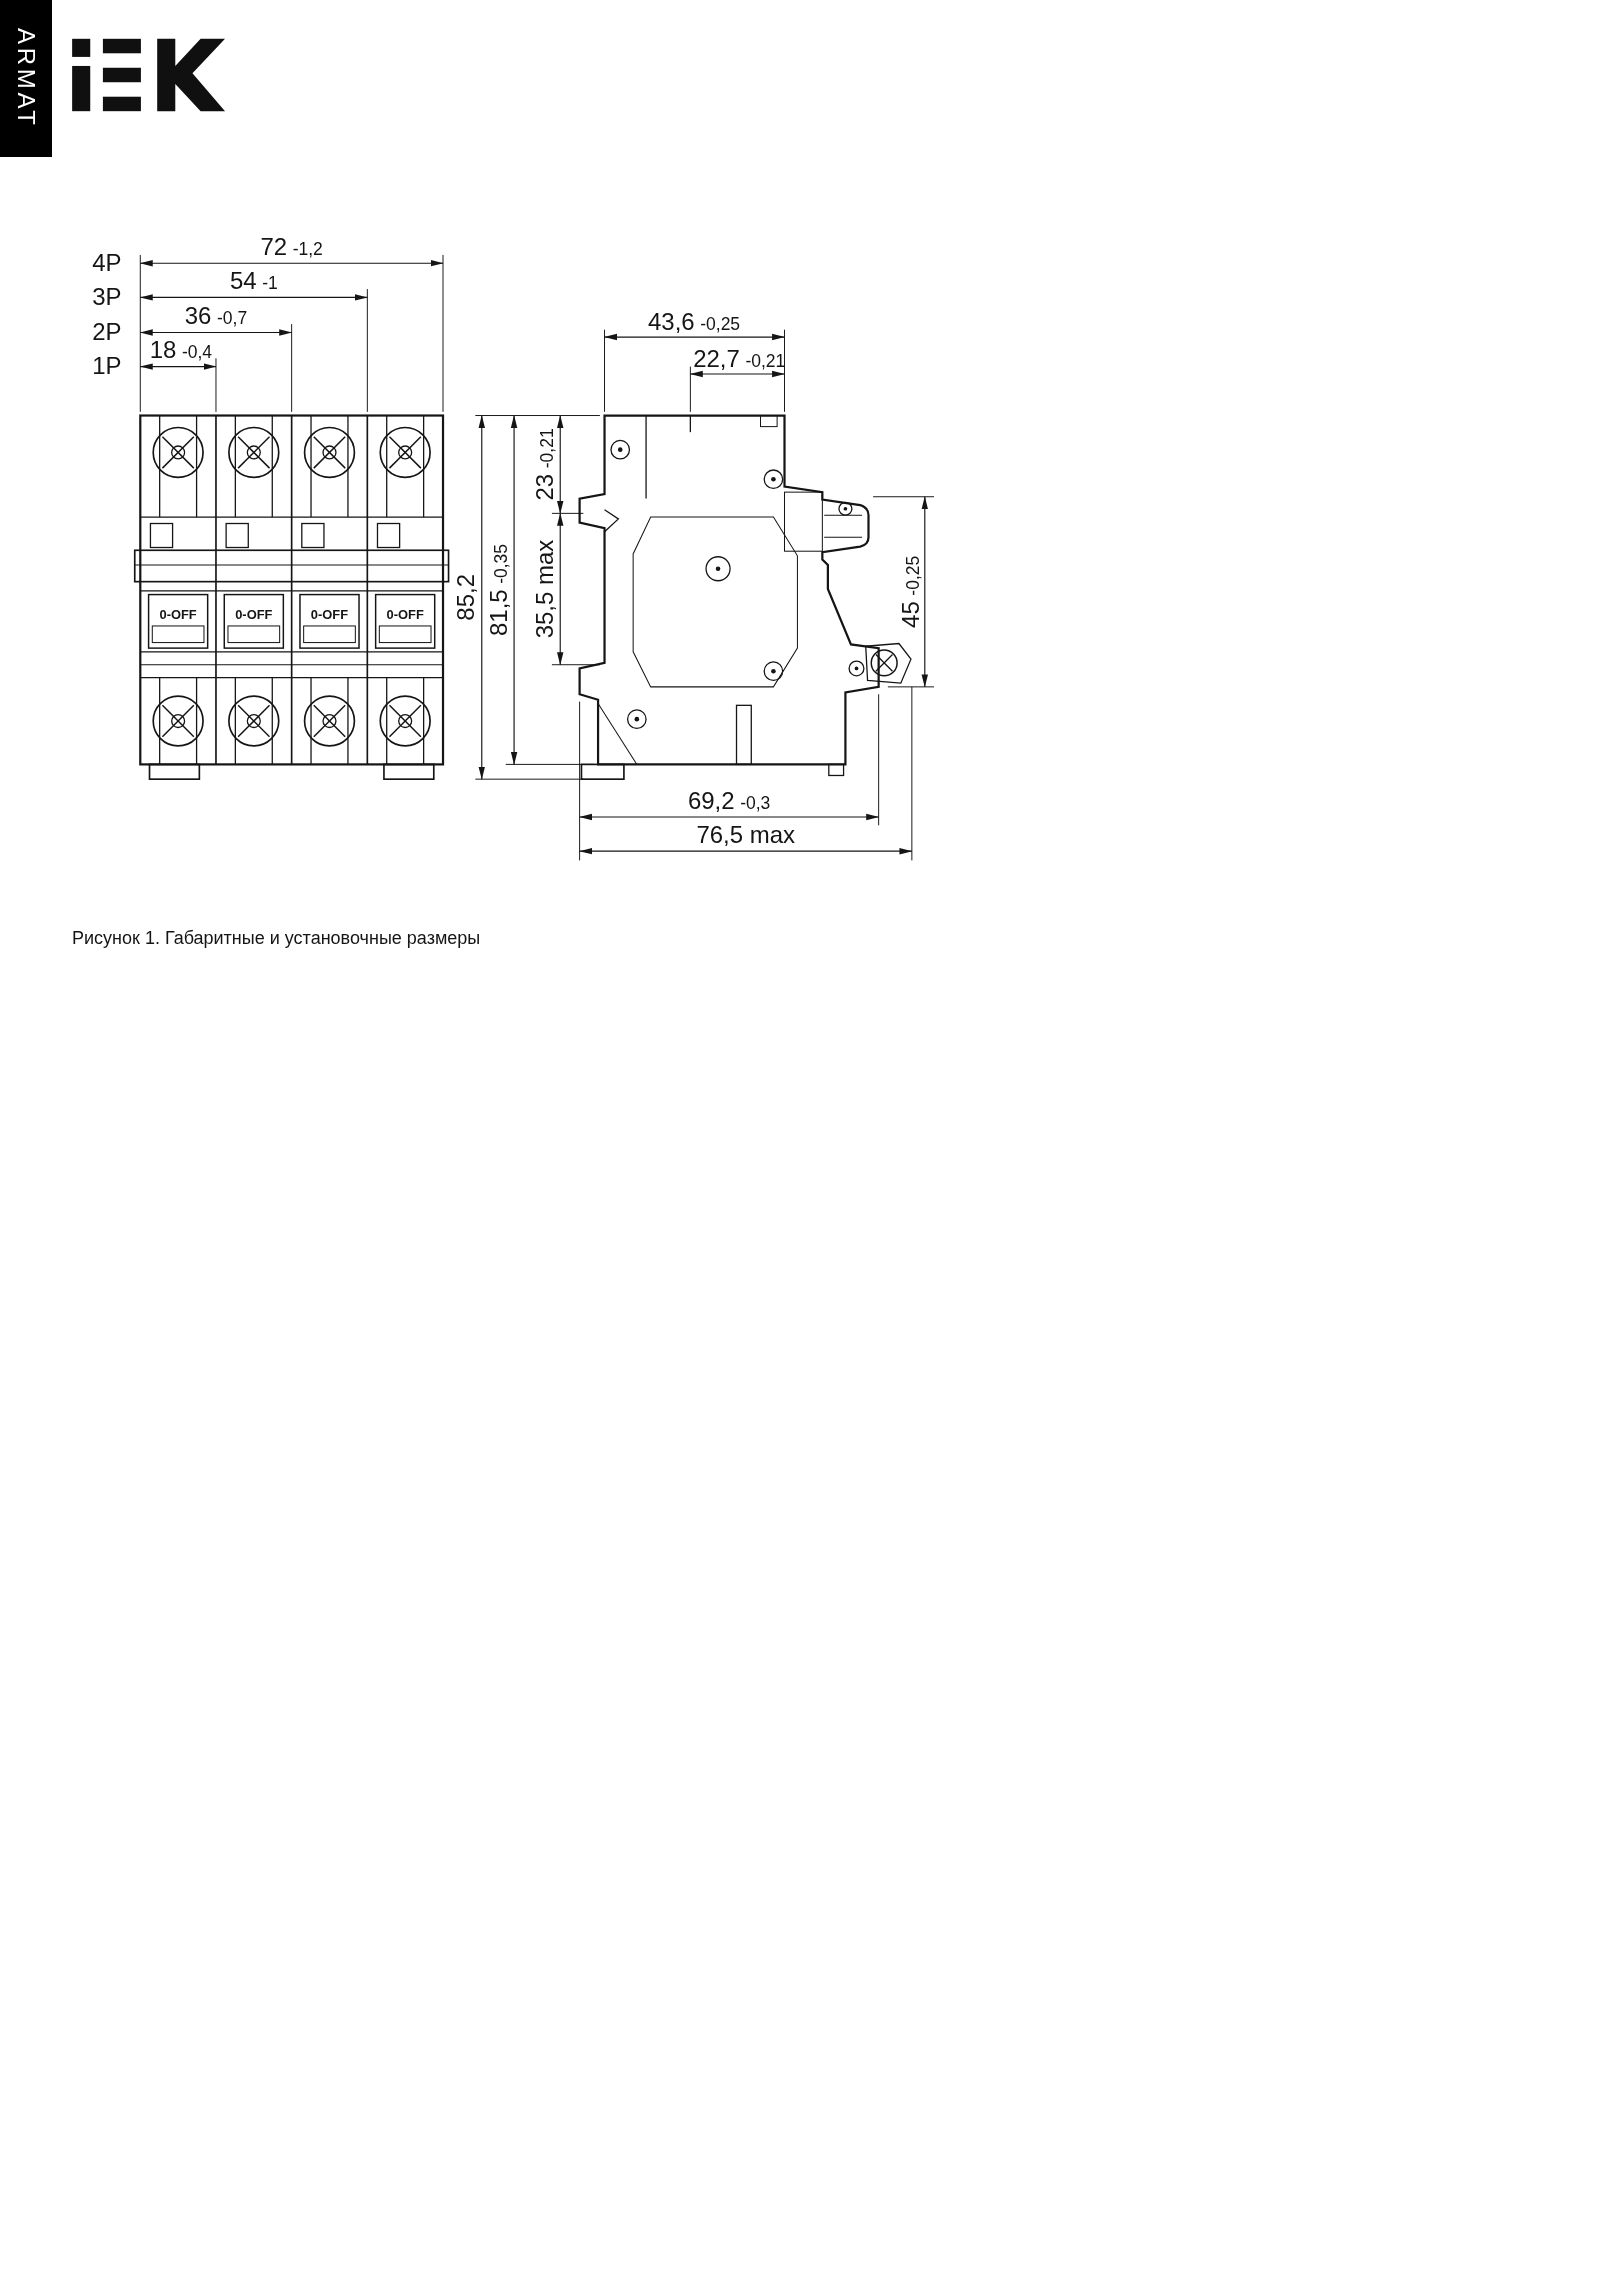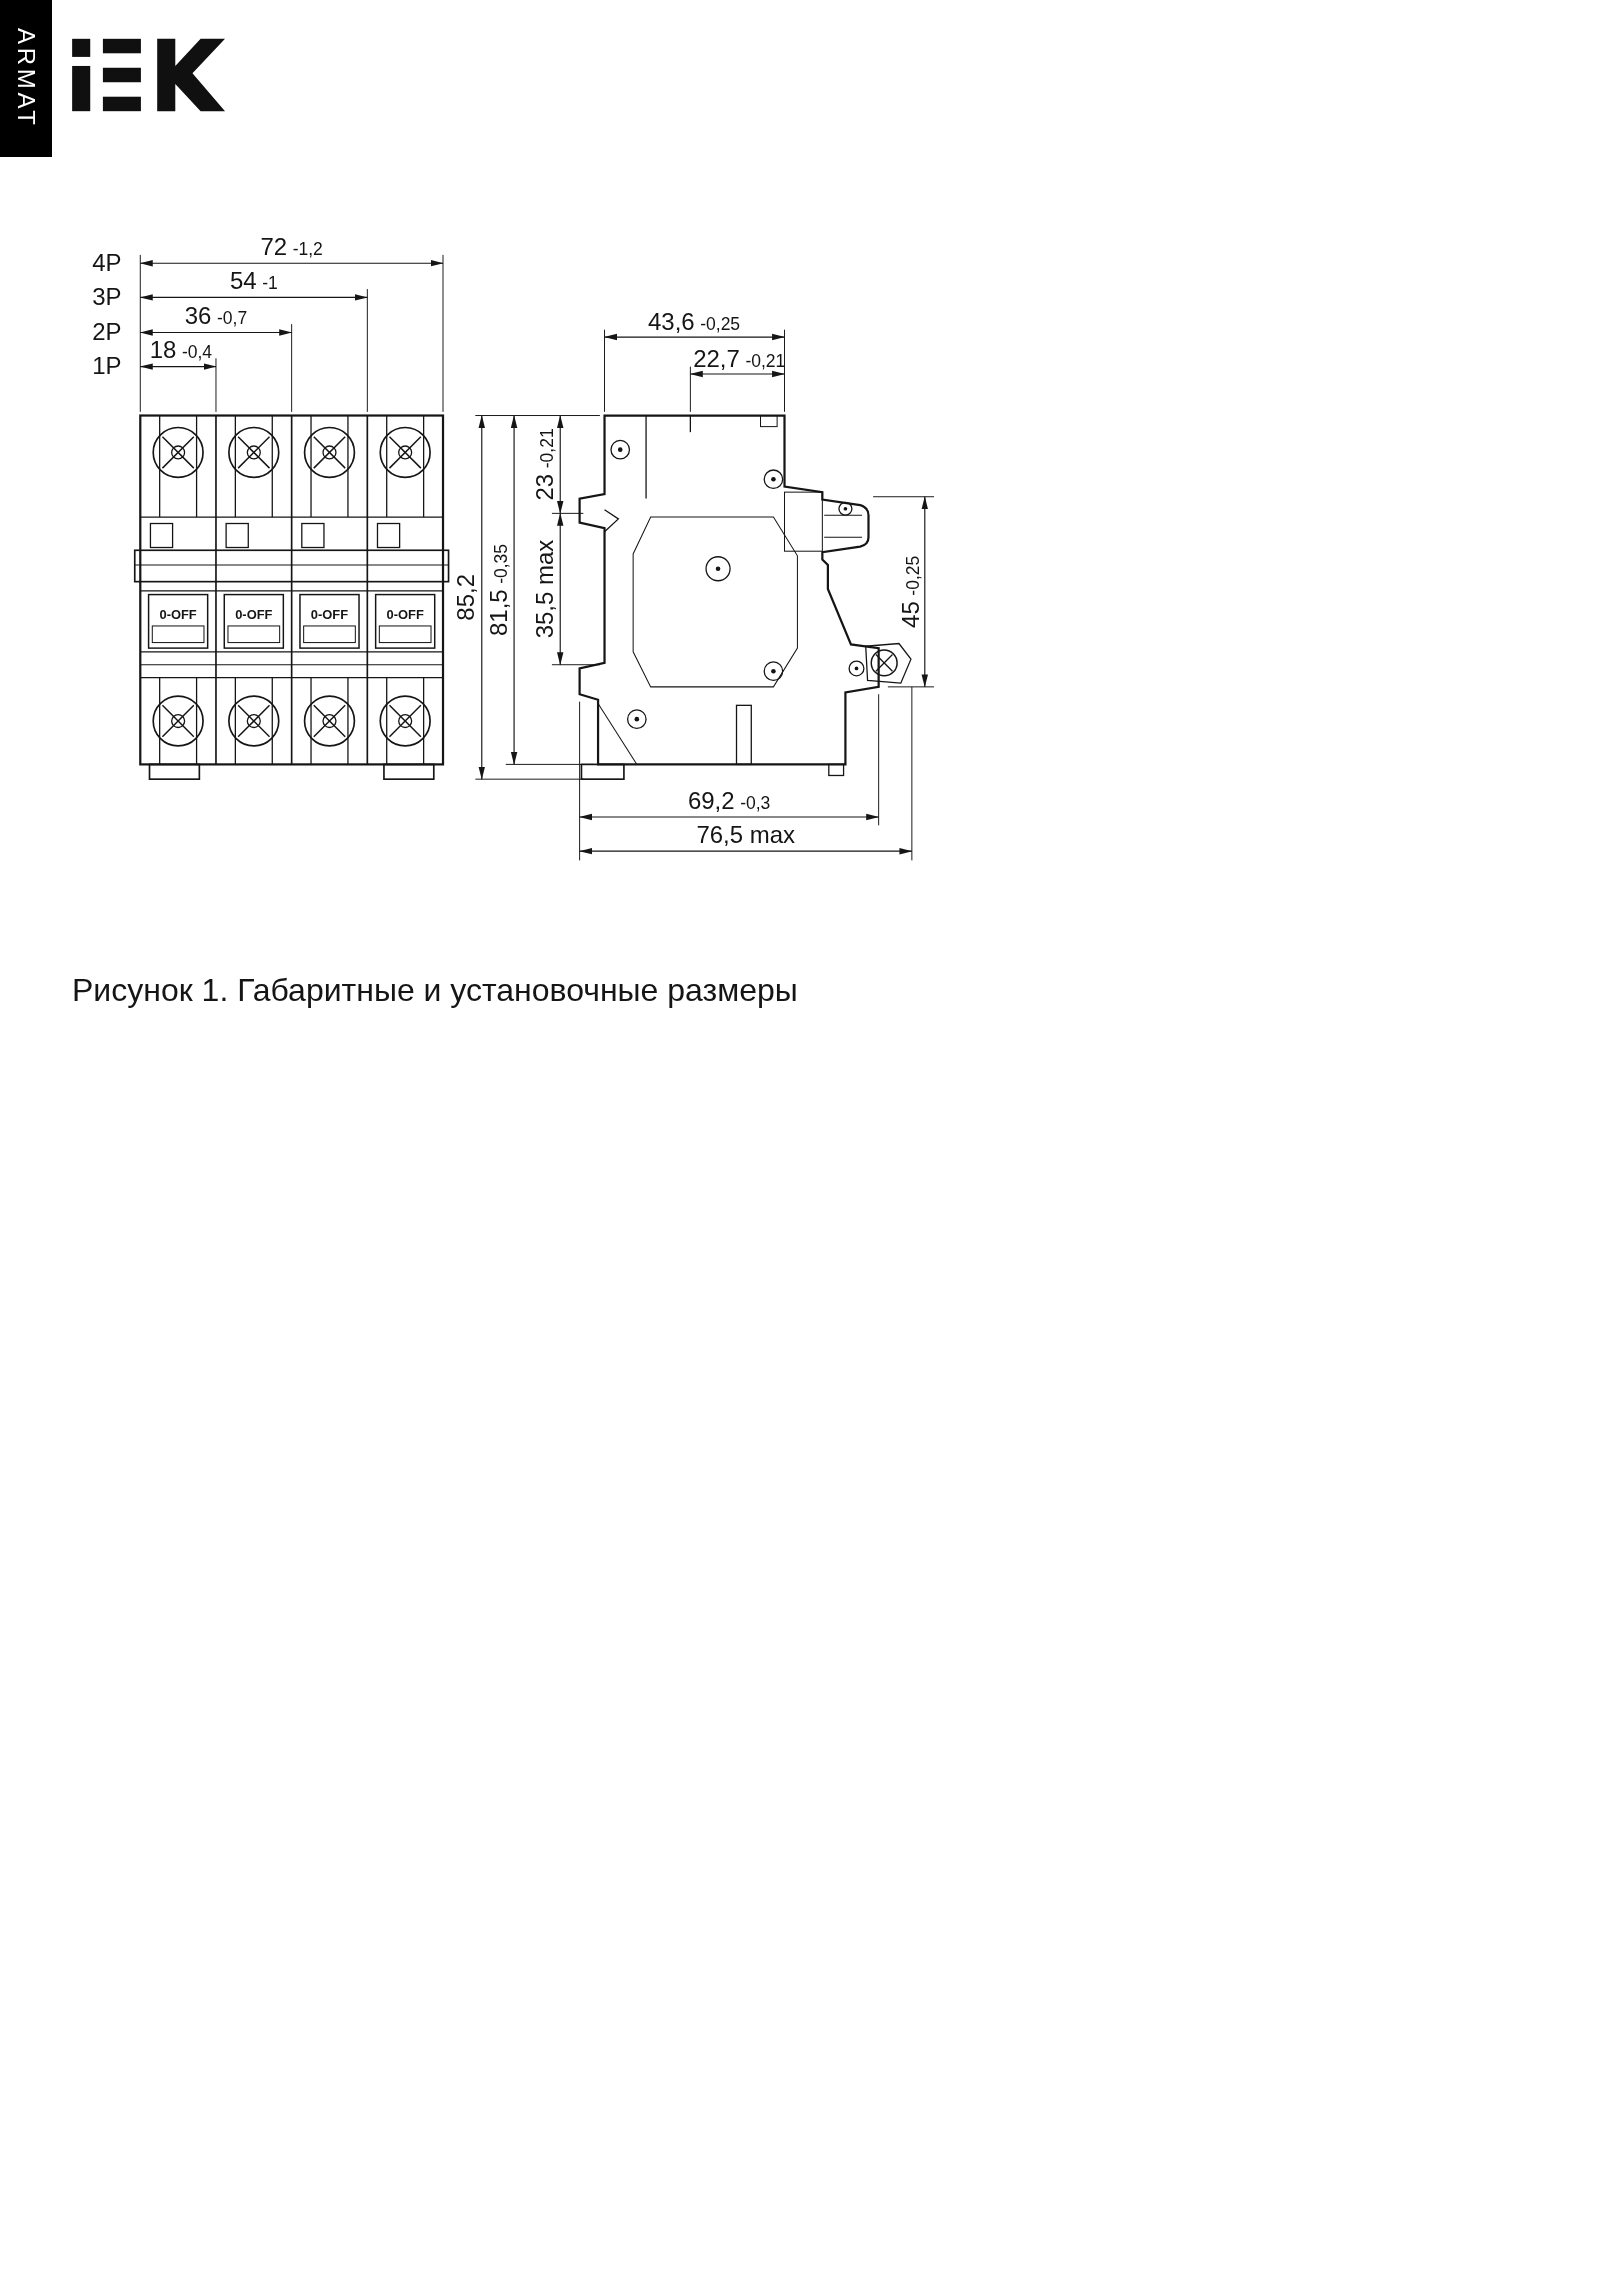--- a/index.html
+++ b/index.html
@@ -3,21 +3,21 @@
 <meta charset="utf-8">
 <style>
   html,body{margin:0;padding:0;background:#ffffff;}
   .page{position:relative;width:1617px;height:2293px;background:#ffffff;overflow:hidden;
         font-family:"Liberation Sans", sans-serif;color:#151515;}
   .brand-bar{position:absolute;left:0;top:0;width:52px;height:157px;background:#000000;
              display:flex;align-items:center;justify-content:center;}
   .brand-bar-text{writing-mode:vertical-rl;color:#ffffff;font-size:24px;letter-spacing:3.7px;
                   font-family:"Liberation Sans", sans-serif;}
   .logo{position:absolute;left:70px;top:37px;}
-  .caption{position:absolute;left:72px;top:972px;font-size:32px;color:#151515;}
+  .caption{position:absolute;left:72px;top:928px;font-size:18px;color:#151515;}
   .drawing{position:absolute;left:0;top:0;}
   
   .ln{stroke:#151515;fill:none;}
   .b24{stroke-width:2.4px;}
   .b18{stroke-width:1.8px;}
   .b16{stroke-width:1.6px;}
   .b14{stroke-width:1.4px;}
   .b12{stroke-width:1.1px;}
   .dim{stroke:#151515;stroke-width:1.25px;fill:none;
        marker-start:url(#arr);marker-end:url(#arr);}

